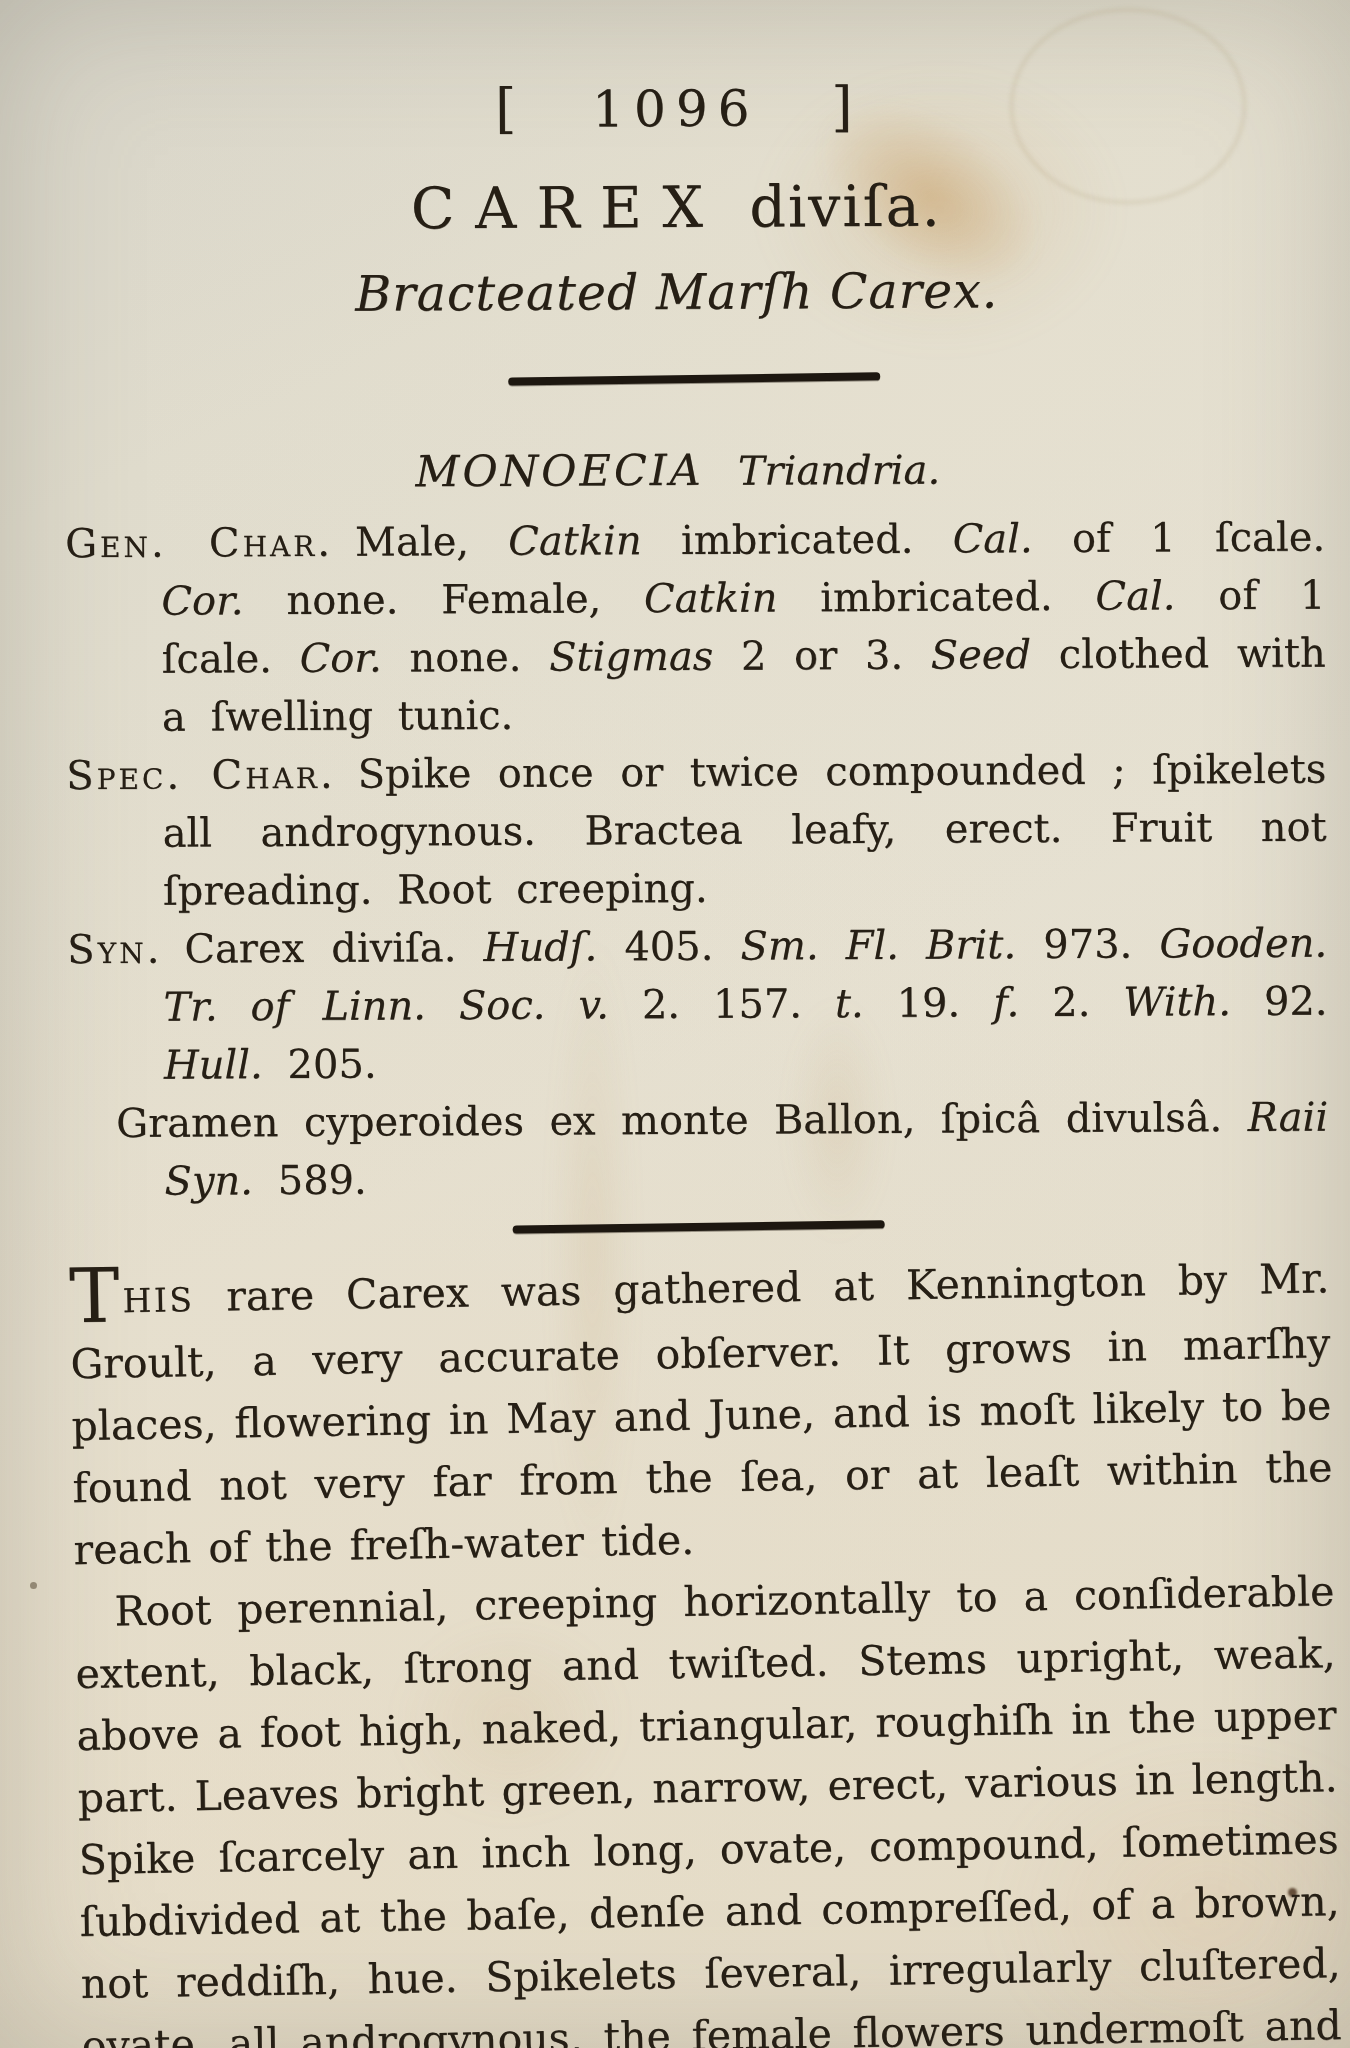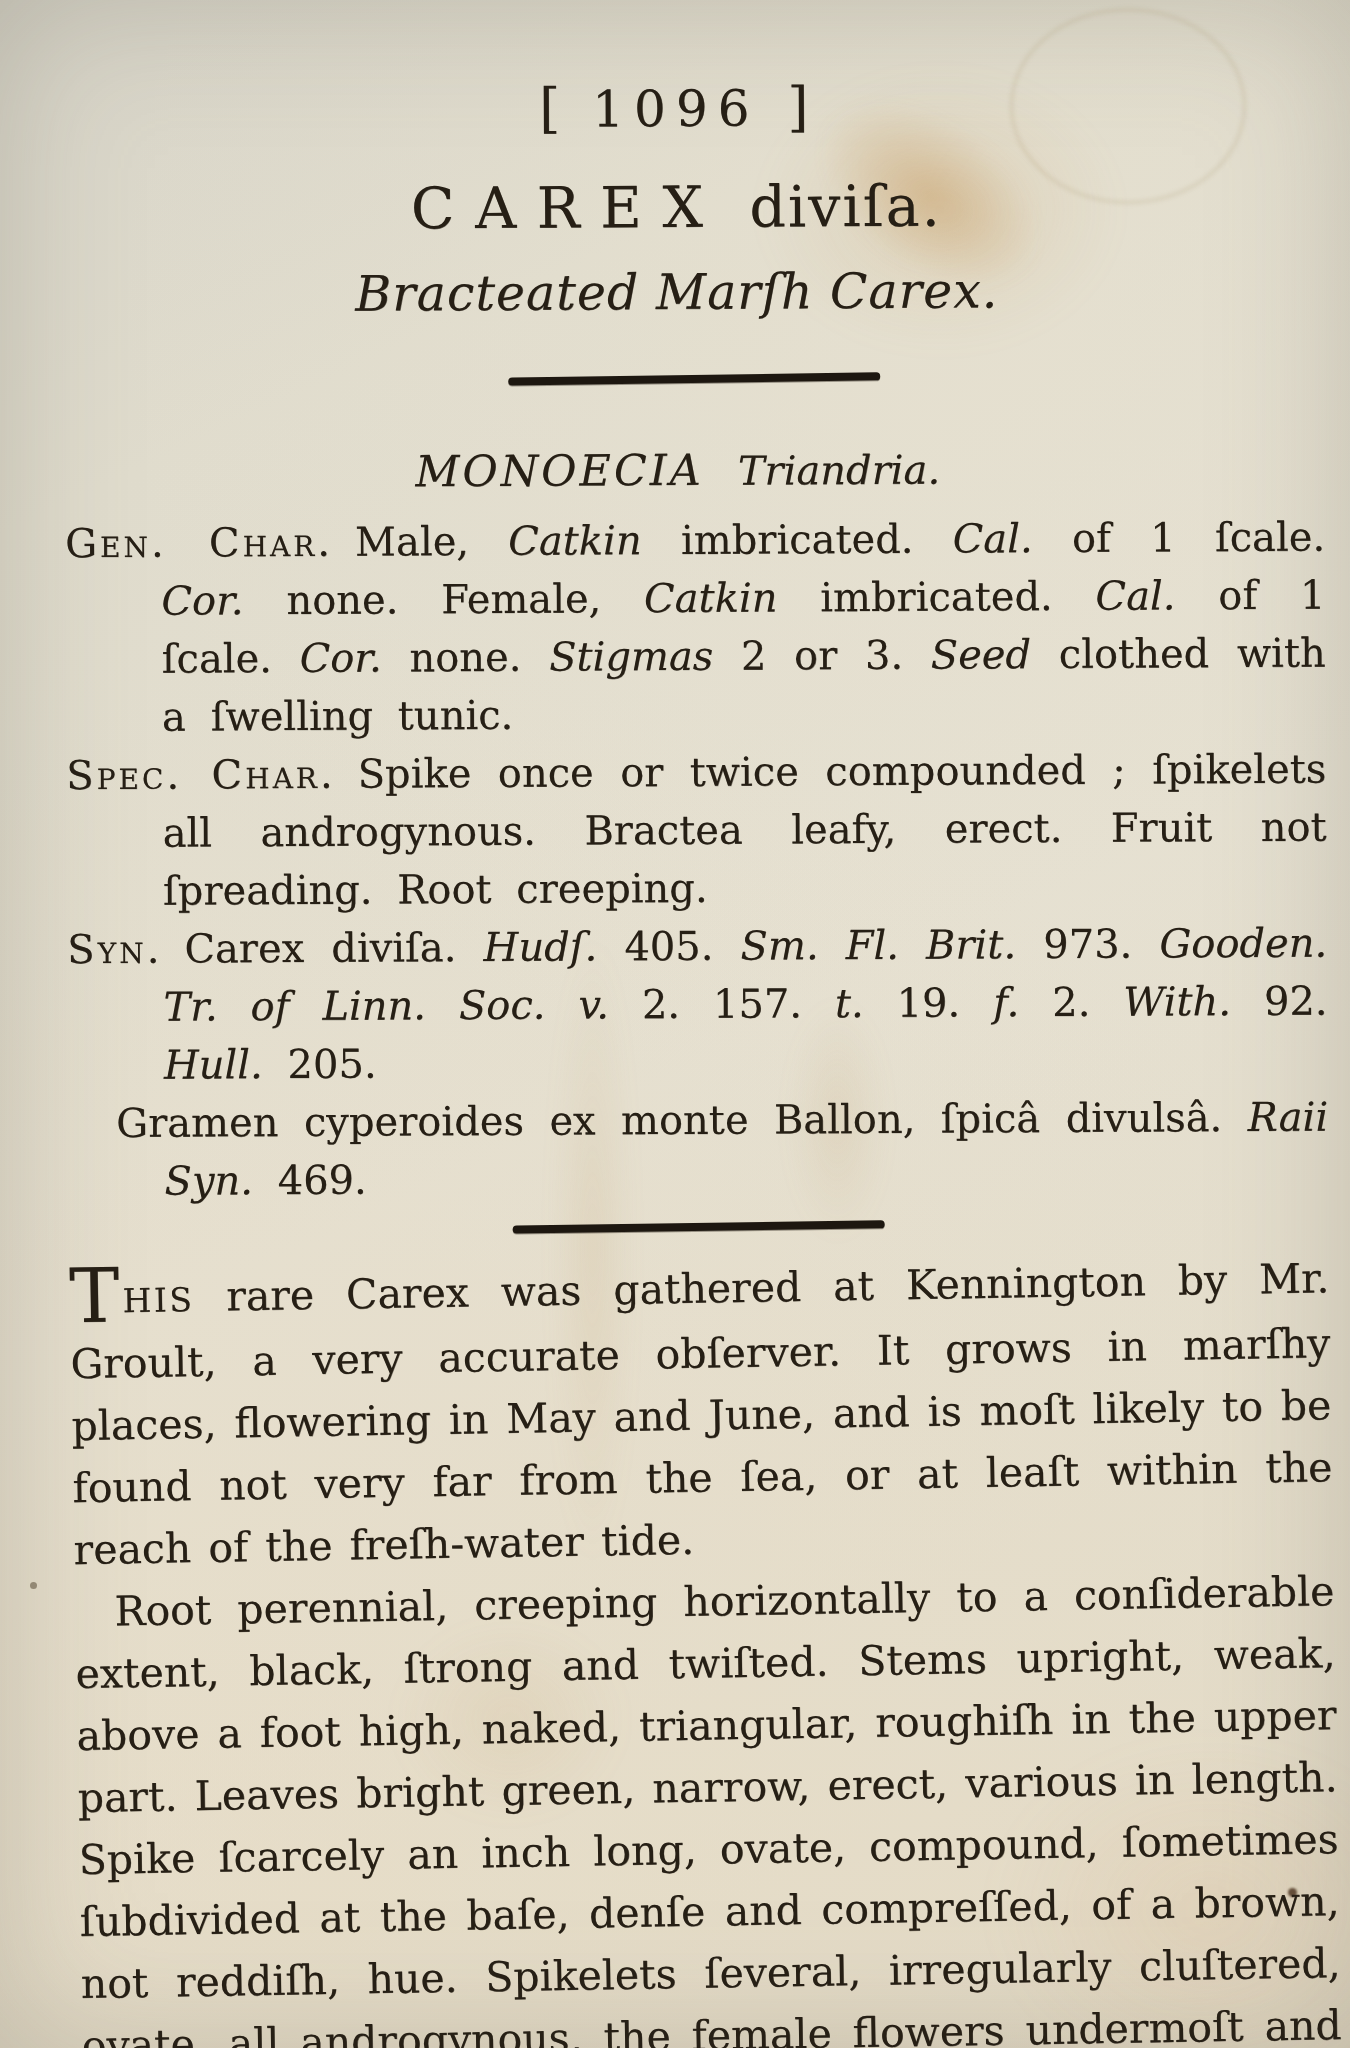--- a/index.html
+++ b/index.html
@@ -39,21 +39,21 @@
   .content{
     position:relative;
     padding:78px 22px 0 68px;
     transform:rotate(-0.3deg);
     text-shadow:0.3px 0.3px 0.6px rgba(30,24,16,0.5);
   }
   .centered{text-align:center;margin-left:-34px;} 
 
   .pagenum{font-size:50px;line-height:1.1;letter-spacing:4px;}
   .pagenum .bracket{font-size:54px;}
-  .pagenum .num{margin:0 28px;letter-spacing:10px;}
+  .pagenum .num{margin:0 72px;letter-spacing:10px;}
 
   .title{margin-top:38px;font-size:57px;line-height:1.15;}
   .title .genus{letter-spacing:0.36em;}
   .title .species{margin-left:26px;letter-spacing:2px;}
 
   .subtitle{margin-top:24px;font-size:49px;line-height:1.15;font-style:italic;letter-spacing:1px;}
 
   .rule{height:8px;width:372px;margin:54px auto 0 auto;background:#1d1710;border-radius:4px;
     transform:rotate(-0.5deg);box-shadow:0 1px 0 rgba(29,23,16,0.4);}
   .rule.r2{margin-top:16px;}
@@ -105,21 +105,21 @@
     <div class="rule r1"></div>
 
     <div class="centered classif">
       <span class="cls">MONOECIA</span><span class="ord">Triandria.</span>
     </div>
 
     <div class="entries">
       <p class="entry"><span class="lbl">Gen. Char.</span><span><span>Male, </span><span class="it">Catkin</span><span> imbricated. </span><span class="it">Cal.</span><span> of 1 ſcale. </span><span class="it">Cor.</span><span> none. Female, </span><span class="it">Catkin</span><span> imbricated. </span><span class="it">Cal.</span><span> of 1 ſcale. </span><span class="it">Cor.</span><span> none. </span><span class="it">Stigmas</span><span> 2 or 3. </span><span class="it">Seed</span><span> clothed with a ſwelling tunic.</span></span></p>
       <p class="entry"><span class="lbl">Spec. Char.</span><span><span>Spike once or twice compounded&nbsp;; ſpikelets all androgynous. Bractea leafy, erect. Fruit not ſpreading. Root creeping.</span></span></p>
       <p class="entry"><span class="lbl">Syn.</span><span><span>Carex diviſa. </span><span class="it">Hudſ.</span><span> 405. </span><span class="it">Sm. Fl. Brit.</span><span> 973. </span><span class="it">Gooden. Tr. of Linn. Soc. v.</span><span> 2. 157. </span><span class="it">t.</span><span> 19. </span><span class="it">f.</span><span> 2. </span><span class="it">With.</span><span> 92. </span><span class="it">Hull.</span><span> 205.</span></span></p>
-      <p class="entry sub"><span><span>Gramen cyperoides ex monte Ballon, ſpicâ divulsâ. </span><span class="it">Raii Syn.</span><span> 469.</span></span></p>
+      <p class="entry sub"><span><span>Gramen cyperoides ex monte Ballon, ſpicâ divulsâ. </span><span class="it">Raii Syn.</span><span> 589.</span></span></p>
     </div>
 
     <div class="rule r2"></div>
 
     <div class="body-block">
       <p class="body-par"><span class="dropcap">T</span><span class="lead-caps">HIS</span><span><span> rare Carex was gathered at Kennington by Mr. Groult, a very accurate obſerver. It grows in marſhy places, flowering in May and June, and is moſt likely to be found not very far from the ſea, or at leaſt within the reach of the freſh-water tide.</span></span></p>
       <p class="body-par indented"><span><span>Root perennial, creeping horizontally to a conſiderable extent, black, ſtrong and twiſted. Stems upright, weak, above a foot high, naked, triangular, roughiſh in the upper part. Leaves bright green, narrow, erect, various in length. Spike ſcarcely an inch long, ovate, compound, ſometimes ſubdivided at the baſe, denſe and compreſſed, of a brown, not reddiſh, hue. Spikelets ſeveral, irregularly cluſtered, ovate, all androgynous, the female flowers undermoſt and moſt numerous. A long narrow leafy triangular acute bractea ſtands under the</span></span></p>
     </div>
 
   </div>

